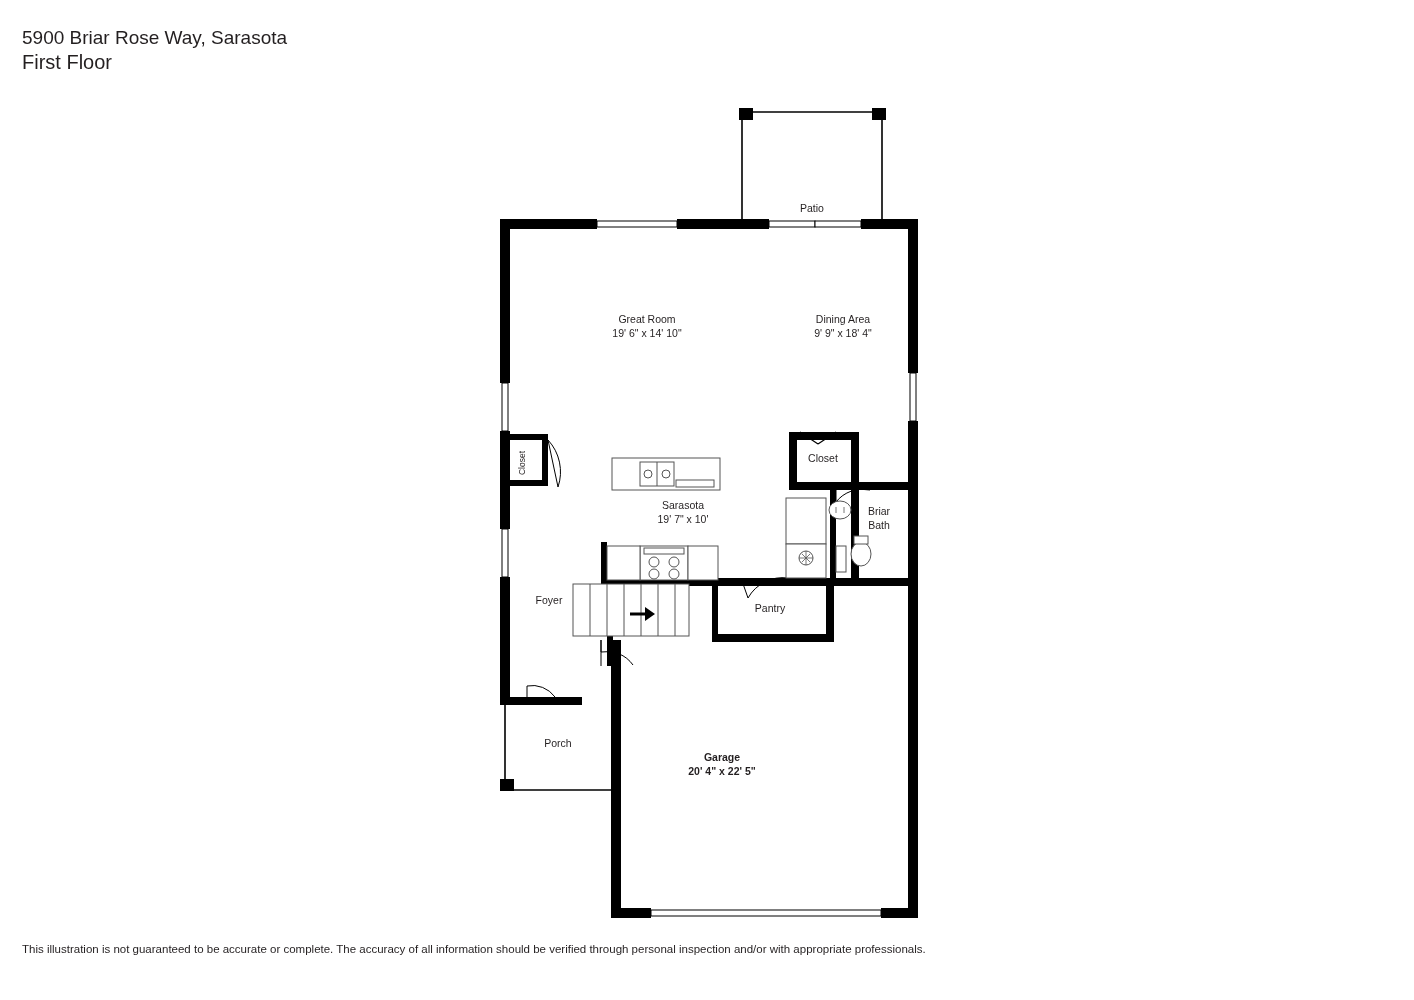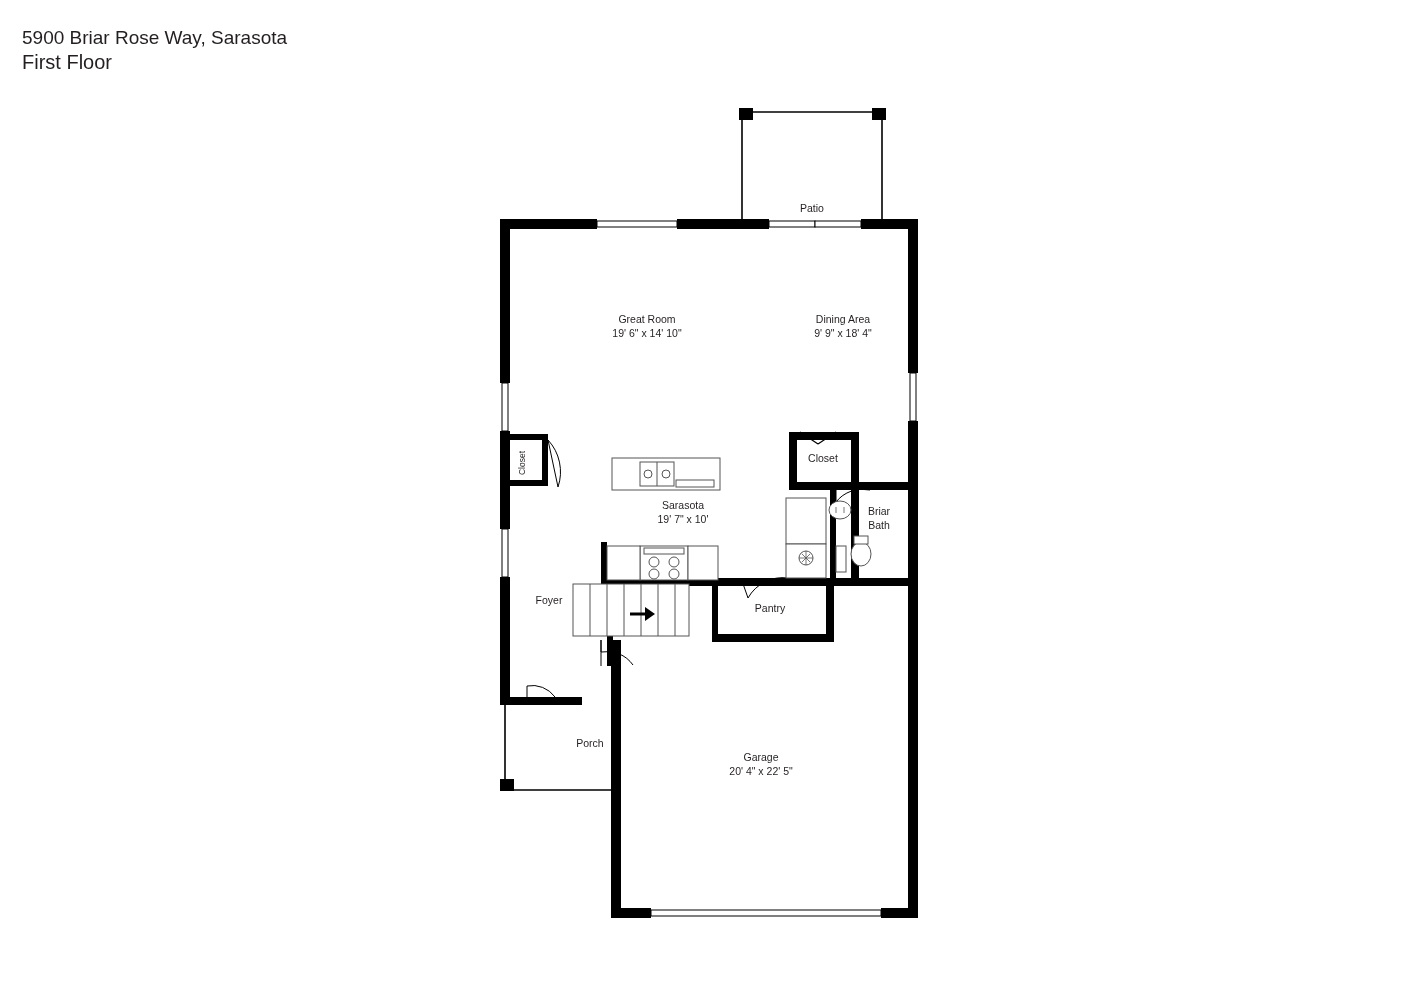--- a/index.html
+++ b/index.html
@@ -209,19 +209,20 @@
 
 <div id="room-labels">
     <div class="label" style="left: 812px; top: 157px; margin-top: 44px;"><span>Patio</span></div>
     <div class="label" style="left: 647px; top: 312px;"><span>Great Room</span><span class="dim">19' 6" x 14' 10"</span></div>
     <div class="label" style="left: 843px; top: 312px;"><span>Dining Area</span><span class="dim">9' 9" x 18' 4"</span></div>
     <div class="label" style="left: 683px; top: 498px;"><span>Sarasota</span><span class="dim">19' 7" x 10'</span></div>
     <div class="label" style="left: 823px; top: 451px;"><span>Closet</span></div>
     <div class="label" style="left: 879px; top: 504px;"><span>Briar</span><span class="dim">Bath</span></div>
     <div class="label" style="left: 545px; top: 593px; padding-left: 8px;"><span>Foyer</span></div>
     <div class="label" style="left: 770px; top: 601px;"><span>Pantry</span></div>
-    <div class="label" style="left: 590px; top: 736px;"><span>Porch</span></div>
-    <div class="label" style="left: 761px; top: 750px;"><span>Garage</span><span class="dim">20' 4" x 22' 5"</span></div>
+    <div class="label" style="left: 558px; top: 736px;"><span>Porch</span></div>
+    <div class="label" style="left: 722px; top: 750px; font-weight: bold;"><span>Garage</span><span class="dim">20' 4" x 22' 5"</span></div>
     <div class="label vert" style="left: 522px; top: 463px;">Closet</div>
   </div>
 
 <div class="disclaimer">
+  <div>This illustration is not guaranteed to be accurate or complete. The accuracy of all information should be verified through personal inspection and/or with appropriate professionals.</div>
 </div>
 
 </body></html>

